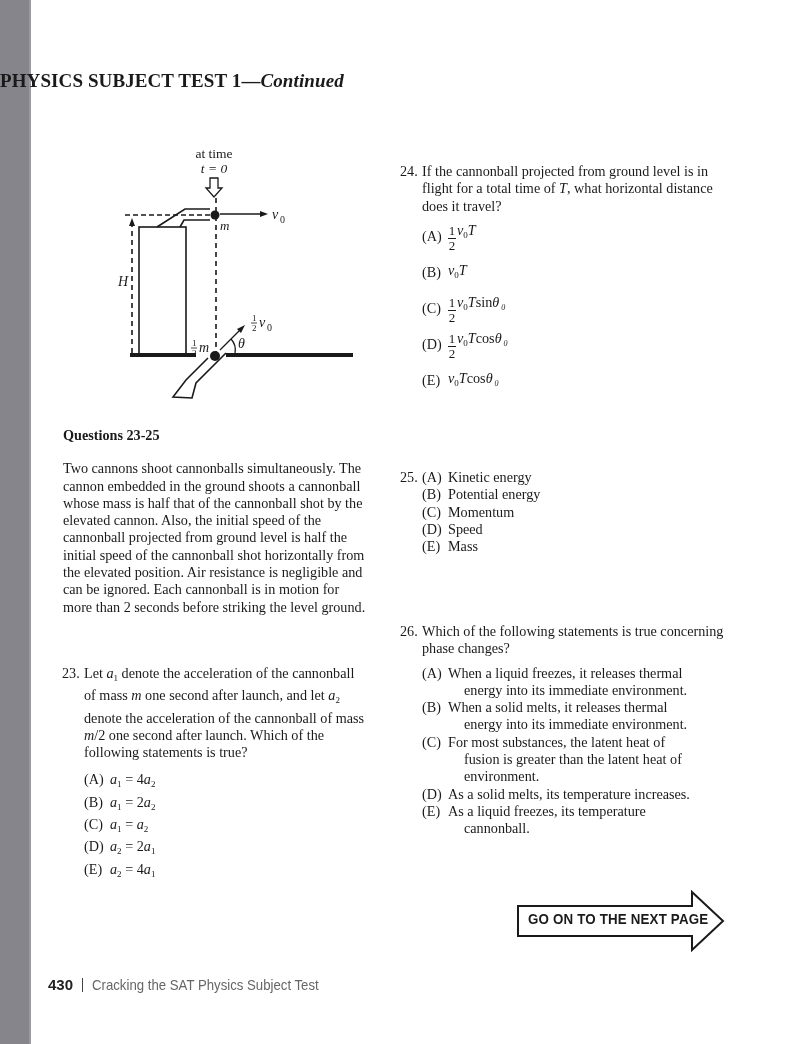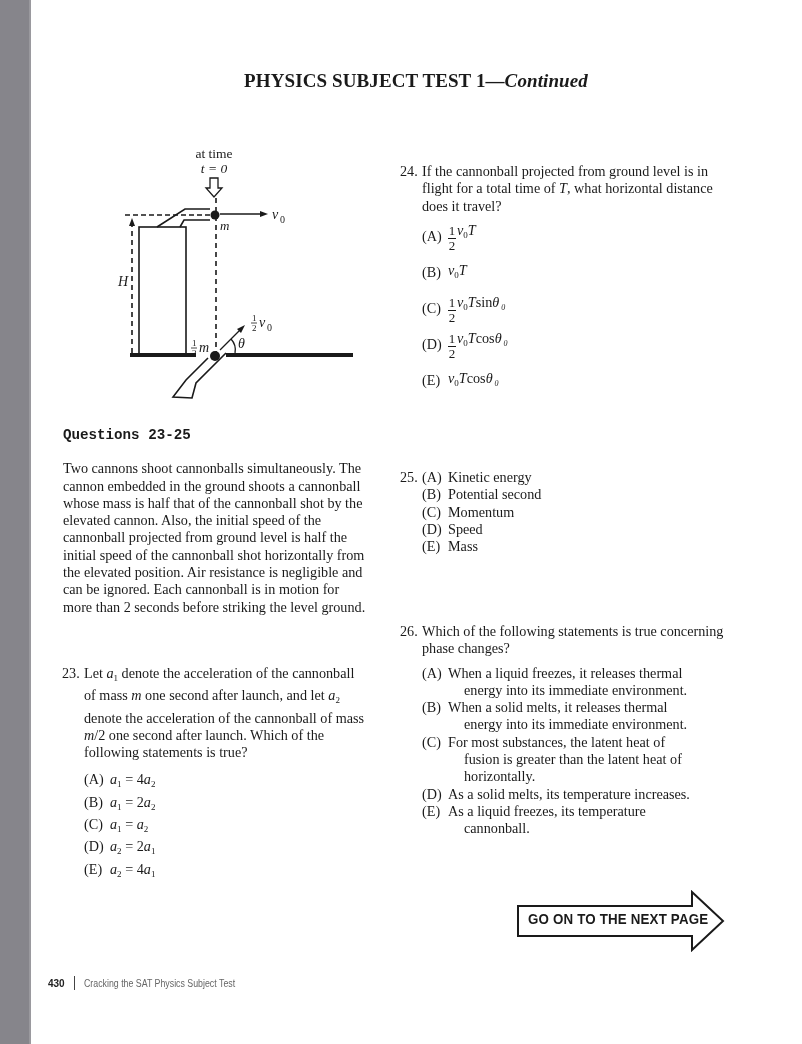--- a/index.html
+++ b/index.html
@@ -8,32 +8,32 @@
     background:#ffffff;
     font-family:"Liberation Serif", "DejaVu Serif", serif;
     color:#1a1a1a;
   }
   .side-bar {
     position:absolute; left:0; top:0; width:29px; height:1044px;
     background:#86858b;
     border-right:2px solid #9a999e;
   }
   .page-title {
-    position:absolute; left:0; right:0; top:70px; text-align:center;
+    position:absolute; left:0; right:0; top:70px; text-align:left;
     font-size:19px; font-weight:bold; letter-spacing:0.1px;
-    padding-left:30px; box-sizing:border-box;
+    box-sizing:border-box;
   }
   .page-title i { font-style:italic; }
   .diagram { position:absolute; left:110px; top:140px; width:260px; height:270px; }
   .diagram text { font-family:"Liberation Serif", serif; fill:#1a1a1a; }
 
   .col-left { position:absolute; left:63px; width:305px; font-size:14.2px; line-height:17.3px; }
   .col-right { position:absolute; left:401px; width:330px; font-size:14.2px; line-height:17.3px; }
 
-  .q-header { font-weight:bold;font-family:Liberation Mono, monospace; }
+  .q-header { font-weight:bold; }
   .passage { margin-top:16px; }
 
   .question { position:relative; padding-left:21px;margin-top:17px; }
   .q-num { position:absolute; left:-1px; top:0; }
   .choices { margin-top:10px; }
   .choice { display:flex; }
   .choice .lbl { width:26px; flex:none; }
   .choice .txt { flex:1; }
   .choice.wrap .txt { padding-left:0; }
   .choice.wrap .cont { display:block; padding-left:16px; }
@@ -44,21 +44,21 @@
   .it { font-style:italic; }
   sub { font-size:9px; vertical-align:-3px; }
 
   .next-page { position:absolute; left:516px; top:890px; width:210px; height:62px; }
   .next-page-label {
     position:absolute; left:12px; top:20px;
     font-family:"Liberation Sans", "DejaVu Sans", sans-serif;
     font-weight:bold; font-size:15.5px; letter-spacing:0.2px; color:#1a1a1a;
     transform:scaleX(0.86); transform-origin:left center; white-space:nowrap;
   }
-  .footer { position:absolute; left:48px; top:976px; font-family:"Liberation Sans", "DejaVu Sans", sans-serif; font-size:10px; display:flex; align-items:center; }
+  .footer { position:absolute; left:48px; top:976px; font-family:"Liberation Sans", "DejaVu Sans", sans-serif; font-size:15px; display:flex; align-items:center; }
   .footer .pg { font-weight:bold; color:#222; }
   .footer .sep { width:1px; height:14px; background:#444; margin:0 9px; }
   .footer .book { color:#666; transform:scaleX(0.88); transform-origin:left center; white-space:nowrap; }
 </style>
 </head>
 <body>
 
 <div class="side-bar"></div>
 
 <div class="page-title">
@@ -193,21 +193,21 @@
 <div class="col-right" style="top:452px;">
   <div class="question">
     <span class="q-num">25.</span>
     <div class="choices" style="margin-top:7px;">
       <div class="choice">
           <span class="lbl">(A)</span>
           <span class="txt">Kinetic energy</span>
         </div>
       <div class="choice">
           <span class="lbl">(B)</span>
-          <span class="txt">Potential second</span>
+          <span class="txt">Potential energy</span>
         </div>
       <div class="choice">
           <span class="lbl">(C)</span>
           <span class="txt">Momentum</span>
         </div>
       <div class="choice">
           <span class="lbl">(D)</span>
           <span class="txt">Speed</span>
         </div>
       <div class="choice">
@@ -226,21 +226,21 @@
       <div class="choice wrap">
           <span class="lbl">(A)</span>
           <span class="txt"><span>When a liquid freezes, it releases thermal</span><span class="cont">energy into its immediate environment.</span></span>
         </div>
       <div class="choice wrap">
           <span class="lbl">(B)</span>
           <span class="txt"><span>When a solid melts, it releases thermal</span><span class="cont">energy into its immediate environment.</span></span>
         </div>
       <div class="choice wrap">
           <span class="lbl">(C)</span>
-          <span class="txt"><span>For most substances, the latent heat of</span><span class="cont">fusion is greater than the latent heat of</span><span class="cont">horizontally.</span></span>
+          <span class="txt"><span>For most substances, the latent heat of</span><span class="cont">fusion is greater than the latent heat of</span><span class="cont">environment.</span></span>
         </div>
       <div class="choice wrap">
           <span class="lbl">(D)</span>
           <span class="txt"><span>As a solid melts, its temperature increases.</span></span>
         </div>
       <div class="choice wrap">
           <span class="lbl">(E)</span>
           <span class="txt"><span>As a liquid freezes, its temperature</span><span class="cont">cannonball.</span></span>
         </div>
     </div>

